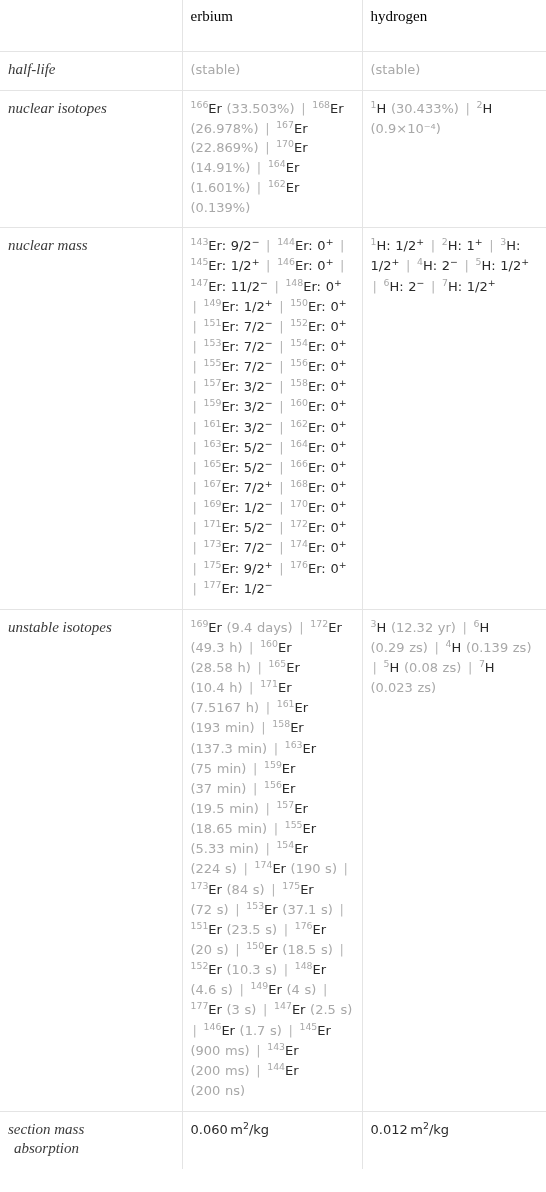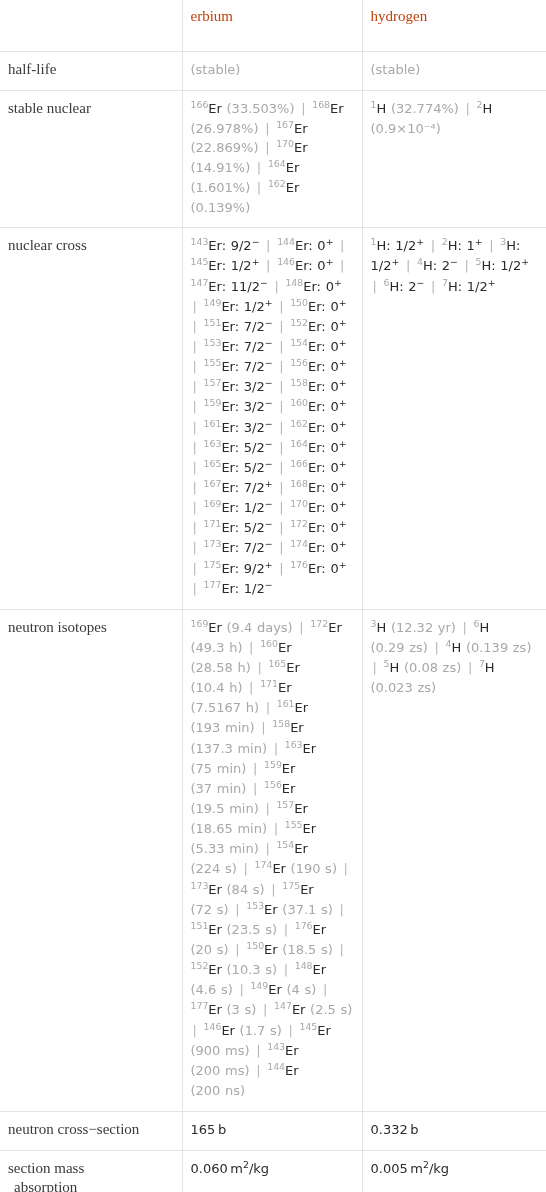--- a/index.html
+++ b/index.html
@@ -29,34 +29,35 @@
     font-weight: normal;
     text-align: left;
   }
   table.props tr:first-child th,
   table.props tr:first-child td {
     border-top: none;
   }
   table.props td:first-child,
   table.props th:first-child {
     border-left: none;
+    font-style: italic;
   }
   table.props td:last-child,
   table.props th:last-child {
     border-right: none;
   }
   table.props tr:last-child td {
     border-bottom: none;
   }
 
   .hdr-blank { height: 33px; }
   .hdr {
     text-align: center;
     font-size: 15px;
-    color: #c2410c;
+    color: #000000;
     padding-top: 9px;
     padding-bottom: 10px;
   }
 
   .rowlabel {
     font-size: 15px;
     color: #3a3a3a;
     line-height: 1.28;
     padding-top: 10px;
   }
@@ -113,45 +114,40 @@
       <th class="hdr">hydrogen</th>
     </tr>
 
     <tr>
       <td class="rowlabel">half-life</td>
       <td class="val"><span class="dim">(stable)</span></td>
       <td class="val"><span class="dim">(stable)</span></td>
     </tr>
 
     <tr>
-      <td class="rowlabel">stable nuclear</td>
+      <td class="rowlabel">nuclear isotopes</td>
       <td class="val"><span class="iso"><sup class="dim">166</sup><span>Er</span></span> <span class="dim nb">(33.503%)</span> <span class="sep">|</span> <span class="iso"><sup class="dim">168</sup><span>Er</span></span> <span class="dim nb">(26.978%)</span> <span class="sep">|</span> <span class="iso"><sup class="dim">167</sup><span>Er</span></span> <span class="dim nb">(22.869%)</span> <span class="sep">|</span> <span class="iso"><sup class="dim">170</sup><span>Er</span></span> <span class="dim nb">(14.91%)</span> <span class="sep">|</span> <span class="iso"><sup class="dim">164</sup><span>Er</span></span> <span class="dim nb">(1.601%)</span> <span class="sep">|</span> <span class="iso"><sup class="dim">162</sup><span>Er</span></span> <span class="dim nb">(0.139%)</span> </td>
-      <td class="val"><span class="iso"><sup class="dim">1</sup><span>H</span></span> <span class="dim nb">(32.774%)</span> <span class="sep">|</span> <span class="iso"><sup class="dim">2</sup><span>H</span></span> <span class="dim nb">(0.9×10⁻⁴)</span> </td>
+      <td class="val"><span class="iso"><sup class="dim">1</sup><span>H</span></span> <span class="dim nb">(30.433%)</span> <span class="sep">|</span> <span class="iso"><sup class="dim">2</sup><span>H</span></span> <span class="dim nb">(0.9×10⁻⁴)</span> </td>
     </tr>
 
     <tr>
-      <td class="rowlabel">nuclear cross</td>
+      <td class="rowlabel">nuclear mass</td>
       <td class="val small"><span class="iso"><sup class="dim">143</sup><span>Er:</span></span> <span class="nb">9/2<sup>−</sup></span> <span class="sep">|</span> <span class="iso"><sup class="dim">144</sup><span>Er:</span></span> <span class="nb">0<sup>+</sup></span> <span class="sep">|</span> <span class="iso"><sup class="dim">145</sup><span>Er:</span></span> <span class="nb">1/2<sup>+</sup></span> <span class="sep">|</span> <span class="iso"><sup class="dim">146</sup><span>Er:</span></span> <span class="nb">0<sup>+</sup></span> <span class="sep">|</span> <span class="iso"><sup class="dim">147</sup><span>Er:</span></span> <span class="nb">11/2<sup>−</sup></span> <span class="sep">|</span> <span class="iso"><sup class="dim">148</sup><span>Er:</span></span> <span class="nb">0<sup>+</sup></span> <span class="sep">|</span> <span class="iso"><sup class="dim">149</sup><span>Er:</span></span> <span class="nb">1/2<sup>+</sup></span> <span class="sep">|</span> <span class="iso"><sup class="dim">150</sup><span>Er:</span></span> <span class="nb">0<sup>+</sup></span> <span class="sep">|</span> <span class="iso"><sup class="dim">151</sup><span>Er:</span></span> <span class="nb">7/2<sup>−</sup></span> <span class="sep">|</span> <span class="iso"><sup class="dim">152</sup><span>Er:</span></span> <span class="nb">0<sup>+</sup></span> <span class="sep">|</span> <span class="iso"><sup class="dim">153</sup><span>Er:</span></span> <span class="nb">7/2<sup>−</sup></span> <span class="sep">|</span> <span class="iso"><sup class="dim">154</sup><span>Er:</span></span> <span class="nb">0<sup>+</sup></span> <span class="sep">|</span> <span class="iso"><sup class="dim">155</sup><span>Er:</span></span> <span class="nb">7/2<sup>−</sup></span> <span class="sep">|</span> <span class="iso"><sup class="dim">156</sup><span>Er:</span></span> <span class="nb">0<sup>+</sup></span> <span class="sep">|</span> <span class="iso"><sup class="dim">157</sup><span>Er:</span></span> <span class="nb">3/2<sup>−</sup></span> <span class="sep">|</span> <span class="iso"><sup class="dim">158</sup><span>Er:</span></span> <span class="nb">0<sup>+</sup></span> <span class="sep">|</span> <span class="iso"><sup class="dim">159</sup><span>Er:</span></span> <span class="nb">3/2<sup>−</sup></span> <span class="sep">|</span> <span class="iso"><sup class="dim">160</sup><span>Er:</span></span> <span class="nb">0<sup>+</sup></span> <span class="sep">|</span> <span class="iso"><sup class="dim">161</sup><span>Er:</span></span> <span class="nb">3/2<sup>−</sup></span> <span class="sep">|</span> <span class="iso"><sup class="dim">162</sup><span>Er:</span></span> <span class="nb">0<sup>+</sup></span> <span class="sep">|</span> <span class="iso"><sup class="dim">163</sup><span>Er:</span></span> <span class="nb">5/2<sup>−</sup></span> <span class="sep">|</span> <span class="iso"><sup class="dim">164</sup><span>Er:</span></span> <span class="nb">0<sup>+</sup></span> <span class="sep">|</span> <span class="iso"><sup class="dim">165</sup><span>Er:</span></span> <span class="nb">5/2<sup>−</sup></span> <span class="sep">|</span> <span class="iso"><sup class="dim">166</sup><span>Er:</span></span> <span class="nb">0<sup>+</sup></span> <span class="sep">|</span> <span class="iso"><sup class="dim">167</sup><span>Er:</span></span> <span class="nb">7/2<sup>+</sup></span> <span class="sep">|</span> <span class="iso"><sup class="dim">168</sup><span>Er:</span></span> <span class="nb">0<sup>+</sup></span> <span class="sep">|</span> <span class="iso"><sup class="dim">169</sup><span>Er:</span></span> <span class="nb">1/2<sup>−</sup></span> <span class="sep">|</span> <span class="iso"><sup class="dim">170</sup><span>Er:</span></span> <span class="nb">0<sup>+</sup></span> <span class="sep">|</span> <span class="iso"><sup class="dim">171</sup><span>Er:</span></span> <span class="nb">5/2<sup>−</sup></span> <span class="sep">|</span> <span class="iso"><sup class="dim">172</sup><span>Er:</span></span> <span class="nb">0<sup>+</sup></span> <span class="sep">|</span> <span class="iso"><sup class="dim">173</sup><span>Er:</span></span> <span class="nb">7/2<sup>−</sup></span> <span class="sep">|</span> <span class="iso"><sup class="dim">174</sup><span>Er:</span></span> <span class="nb">0<sup>+</sup></span> <span class="sep">|</span> <span class="iso"><sup class="dim">175</sup><span>Er:</span></span> <span class="nb">9/2<sup>+</sup></span> <span class="sep">|</span> <span class="iso"><sup class="dim">176</sup><span>Er:</span></span> <span class="nb">0<sup>+</sup></span> <span class="sep">|</span> <span class="iso"><sup class="dim">177</sup><span>Er:</span></span> <span class="nb">1/2<sup>−</sup></span> </td>
       <td class="val small"><span class="iso"><sup class="dim">1</sup><span>H:</span></span> <span class="nb">1/2<sup>+</sup></span> <span class="sep">|</span> <span class="iso"><sup class="dim">2</sup><span>H:</span></span> <span class="nb">1<sup>+</sup></span> <span class="sep">|</span> <span class="iso"><sup class="dim">3</sup><span>H:</span></span> <span class="nb">1/2<sup>+</sup></span> <span class="sep">|</span> <span class="iso"><sup class="dim">4</sup><span>H:</span></span> <span class="nb">2<sup>−</sup></span> <span class="sep">|</span> <span class="iso"><sup class="dim">5</sup><span>H:</span></span> <span class="nb">1/2<sup>+</sup></span> <span class="sep">|</span> <span class="iso"><sup class="dim">6</sup><span>H:</span></span> <span class="nb">2<sup>−</sup></span> <span class="sep">|</span> <span class="iso"><sup class="dim">7</sup><span>H:</span></span> <span class="nb">1/2<sup>+</sup></span> </td>
     </tr>
 
     <tr>
-      <td class="rowlabel">neutron isotopes</td>
+      <td class="rowlabel">unstable isotopes</td>
       <td class="val small"><span class="iso"><sup class="dim">169</sup><span>Er</span></span> <span class="dim nb">(9.4 days)</span> <span class="sep">|</span> <span class="iso"><sup class="dim">172</sup><span>Er</span></span> <span class="dim nb">(49.3 h)</span> <span class="sep">|</span> <span class="iso"><sup class="dim">160</sup><span>Er</span></span> <span class="dim nb">(28.58 h)</span> <span class="sep">|</span> <span class="iso"><sup class="dim">165</sup><span>Er</span></span> <span class="dim nb">(10.4 h)</span> <span class="sep">|</span> <span class="iso"><sup class="dim">171</sup><span>Er</span></span> <span class="dim nb">(7.5167 h)</span> <span class="sep">|</span> <span class="iso"><sup class="dim">161</sup><span>Er</span></span> <span class="dim nb">(193 min)</span> <span class="sep">|</span> <span class="iso"><sup class="dim">158</sup><span>Er</span></span> <span class="dim nb">(137.3 min)</span> <span class="sep">|</span> <span class="iso"><sup class="dim">163</sup><span>Er</span></span> <span class="dim nb">(75 min)</span> <span class="sep">|</span> <span class="iso"><sup class="dim">159</sup><span>Er</span></span> <span class="dim nb">(37 min)</span> <span class="sep">|</span> <span class="iso"><sup class="dim">156</sup><span>Er</span></span> <span class="dim nb">(19.5 min)</span> <span class="sep">|</span> <span class="iso"><sup class="dim">157</sup><span>Er</span></span> <span class="dim nb">(18.65 min)</span> <span class="sep">|</span> <span class="iso"><sup class="dim">155</sup><span>Er</span></span> <span class="dim nb">(5.33 min)</span> <span class="sep">|</span> <span class="iso"><sup class="dim">154</sup><span>Er</span></span> <span class="dim nb">(224 s)</span> <span class="sep">|</span> <span class="iso"><sup class="dim">174</sup><span>Er</span></span> <span class="dim nb">(190 s)</span> <span class="sep">|</span> <span class="iso"><sup class="dim">173</sup><span>Er</span></span> <span class="dim nb">(84 s)</span> <span class="sep">|</span> <span class="iso"><sup class="dim">175</sup><span>Er</span></span> <span class="dim nb">(72 s)</span> <span class="sep">|</span> <span class="iso"><sup class="dim">153</sup><span>Er</span></span> <span class="dim nb">(37.1 s)</span> <span class="sep">|</span> <span class="iso"><sup class="dim">151</sup><span>Er</span></span> <span class="dim nb">(23.5 s)</span> <span class="sep">|</span> <span class="iso"><sup class="dim">176</sup><span>Er</span></span> <span class="dim nb">(20 s)</span> <span class="sep">|</span> <span class="iso"><sup class="dim">150</sup><span>Er</span></span> <span class="dim nb">(18.5 s)</span> <span class="sep">|</span> <span class="iso"><sup class="dim">152</sup><span>Er</span></span> <span class="dim nb">(10.3 s)</span> <span class="sep">|</span> <span class="iso"><sup class="dim">148</sup><span>Er</span></span> <span class="dim nb">(4.6 s)</span> <span class="sep">|</span> <span class="iso"><sup class="dim">149</sup><span>Er</span></span> <span class="dim nb">(4 s)</span> <span class="sep">|</span> <span class="iso"><sup class="dim">177</sup><span>Er</span></span> <span class="dim nb">(3 s)</span> <span class="sep">|</span> <span class="iso"><sup class="dim">147</sup><span>Er</span></span> <span class="dim nb">(2.5 s)</span> <span class="sep">|</span> <span class="iso"><sup class="dim">146</sup><span>Er</span></span> <span class="dim nb">(1.7 s)</span> <span class="sep">|</span> <span class="iso"><sup class="dim">145</sup><span>Er</span></span> <span class="dim nb">(900 ms)</span> <span class="sep">|</span> <span class="iso"><sup class="dim">143</sup><span>Er</span></span> <span class="dim nb">(200 ms)</span> <span class="sep">|</span> <span class="iso"><sup class="dim">144</sup><span>Er</span></span> <span class="dim nb">(200 ns)</span> </td>
       <td class="val small"><span class="iso"><sup class="dim">3</sup><span>H</span></span> <span class="dim nb">(12.32 yr)</span> <span class="sep">|</span> <span class="iso"><sup class="dim">6</sup><span>H</span></span> <span class="dim nb">(0.29 zs)</span> <span class="sep">|</span> <span class="iso"><sup class="dim">4</sup><span>H</span></span> <span class="dim nb">(0.139 zs)</span> <span class="sep">|</span> <span class="iso"><sup class="dim">5</sup><span>H</span></span> <span class="dim nb">(0.08 zs)</span> <span class="sep">|</span> <span class="iso"><sup class="dim">7</sup><span>H</span></span> <span class="dim nb">(0.023 zs)</span> </td>
     </tr>
 
-    <tr>
-      <td class="rowlabel">neutron cross−section</td>
-      <td class="val"><span class="nb"><span>165</span> <span>b</span></span></td>
-      <td class="val"><span class="nb"><span>0.332</span> <span>b</span></span></td>
-    </tr>
 
     <tr>
       <td class="rowlabel">
           <span class="wrap2">section mass</span>
           <span class="indent">absorption</span>
         </td>
       <td class="val"><span class="unit"><span>0.060</span> <span>m</span><sup>2</sup><span>/kg</span></span></td>
-      <td class="val"><span class="unit"><span>0.005</span> <span>m</span><sup>2</sup><span>/kg</span></span></td>
+      <td class="val"><span class="unit"><span>0.012</span> <span>m</span><sup>2</sup><span>/kg</span></span></td>
     </tr>
   </tbody>
 </table>
 
 </body></html>

